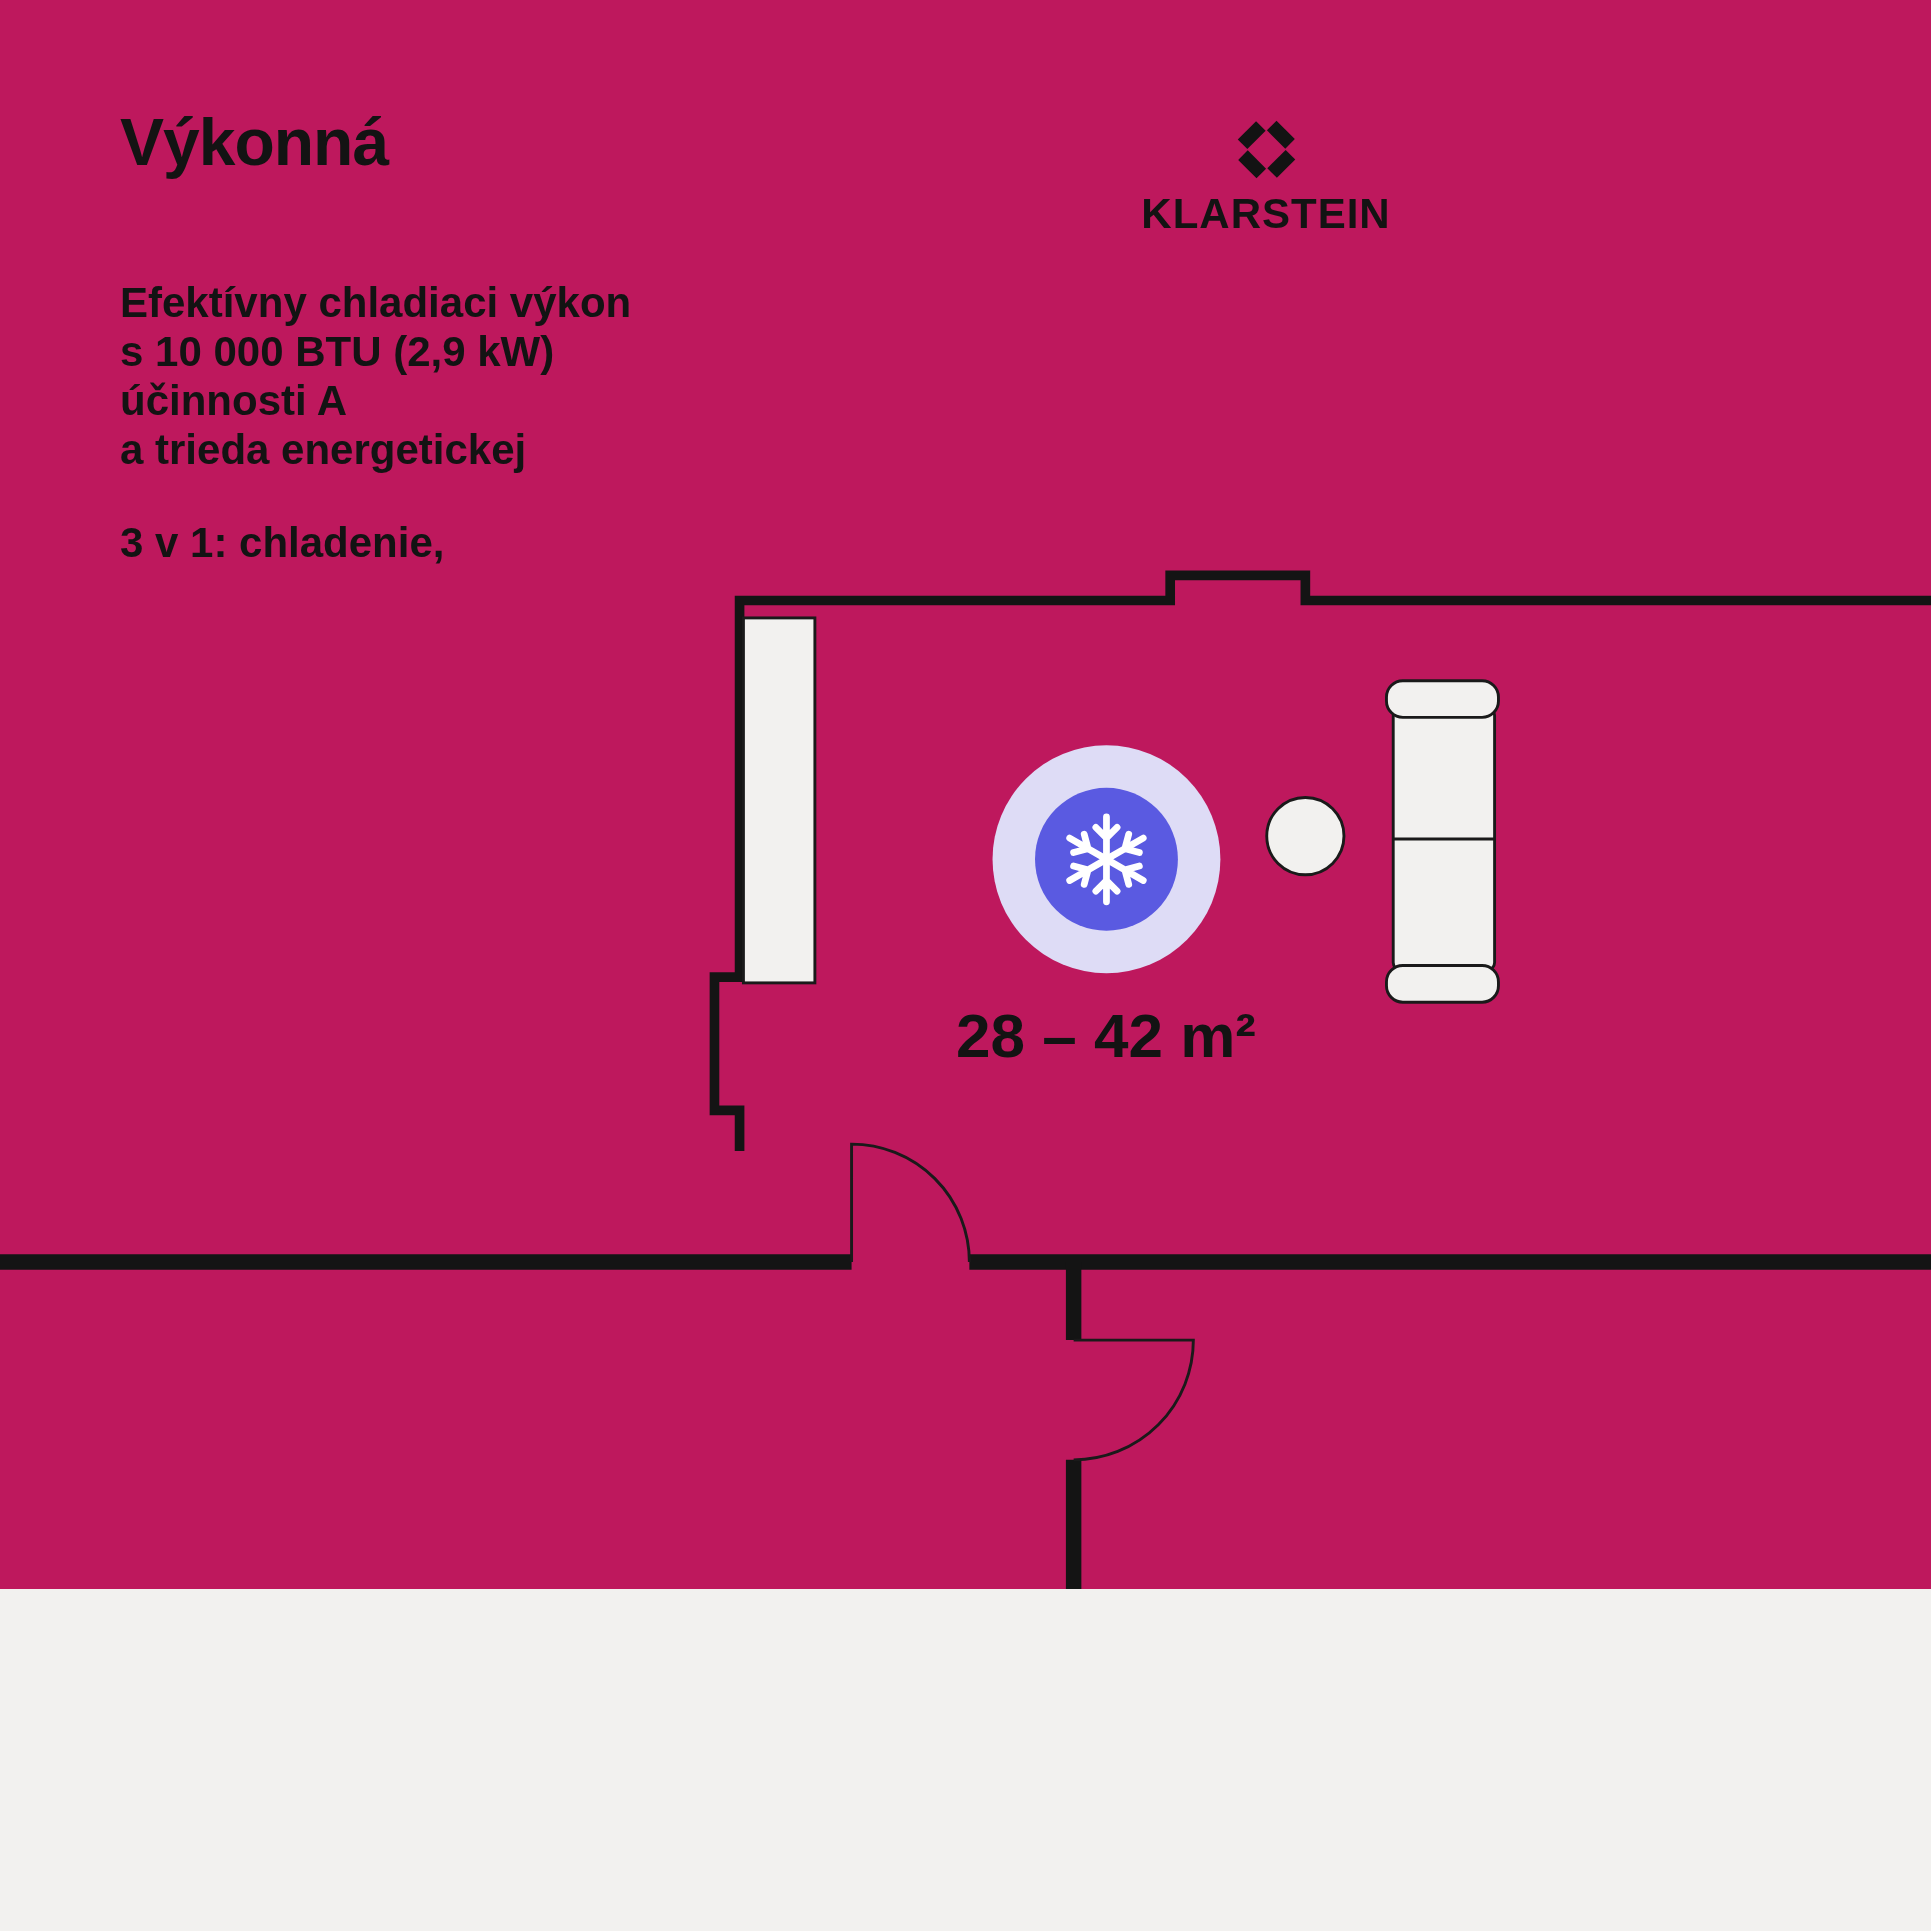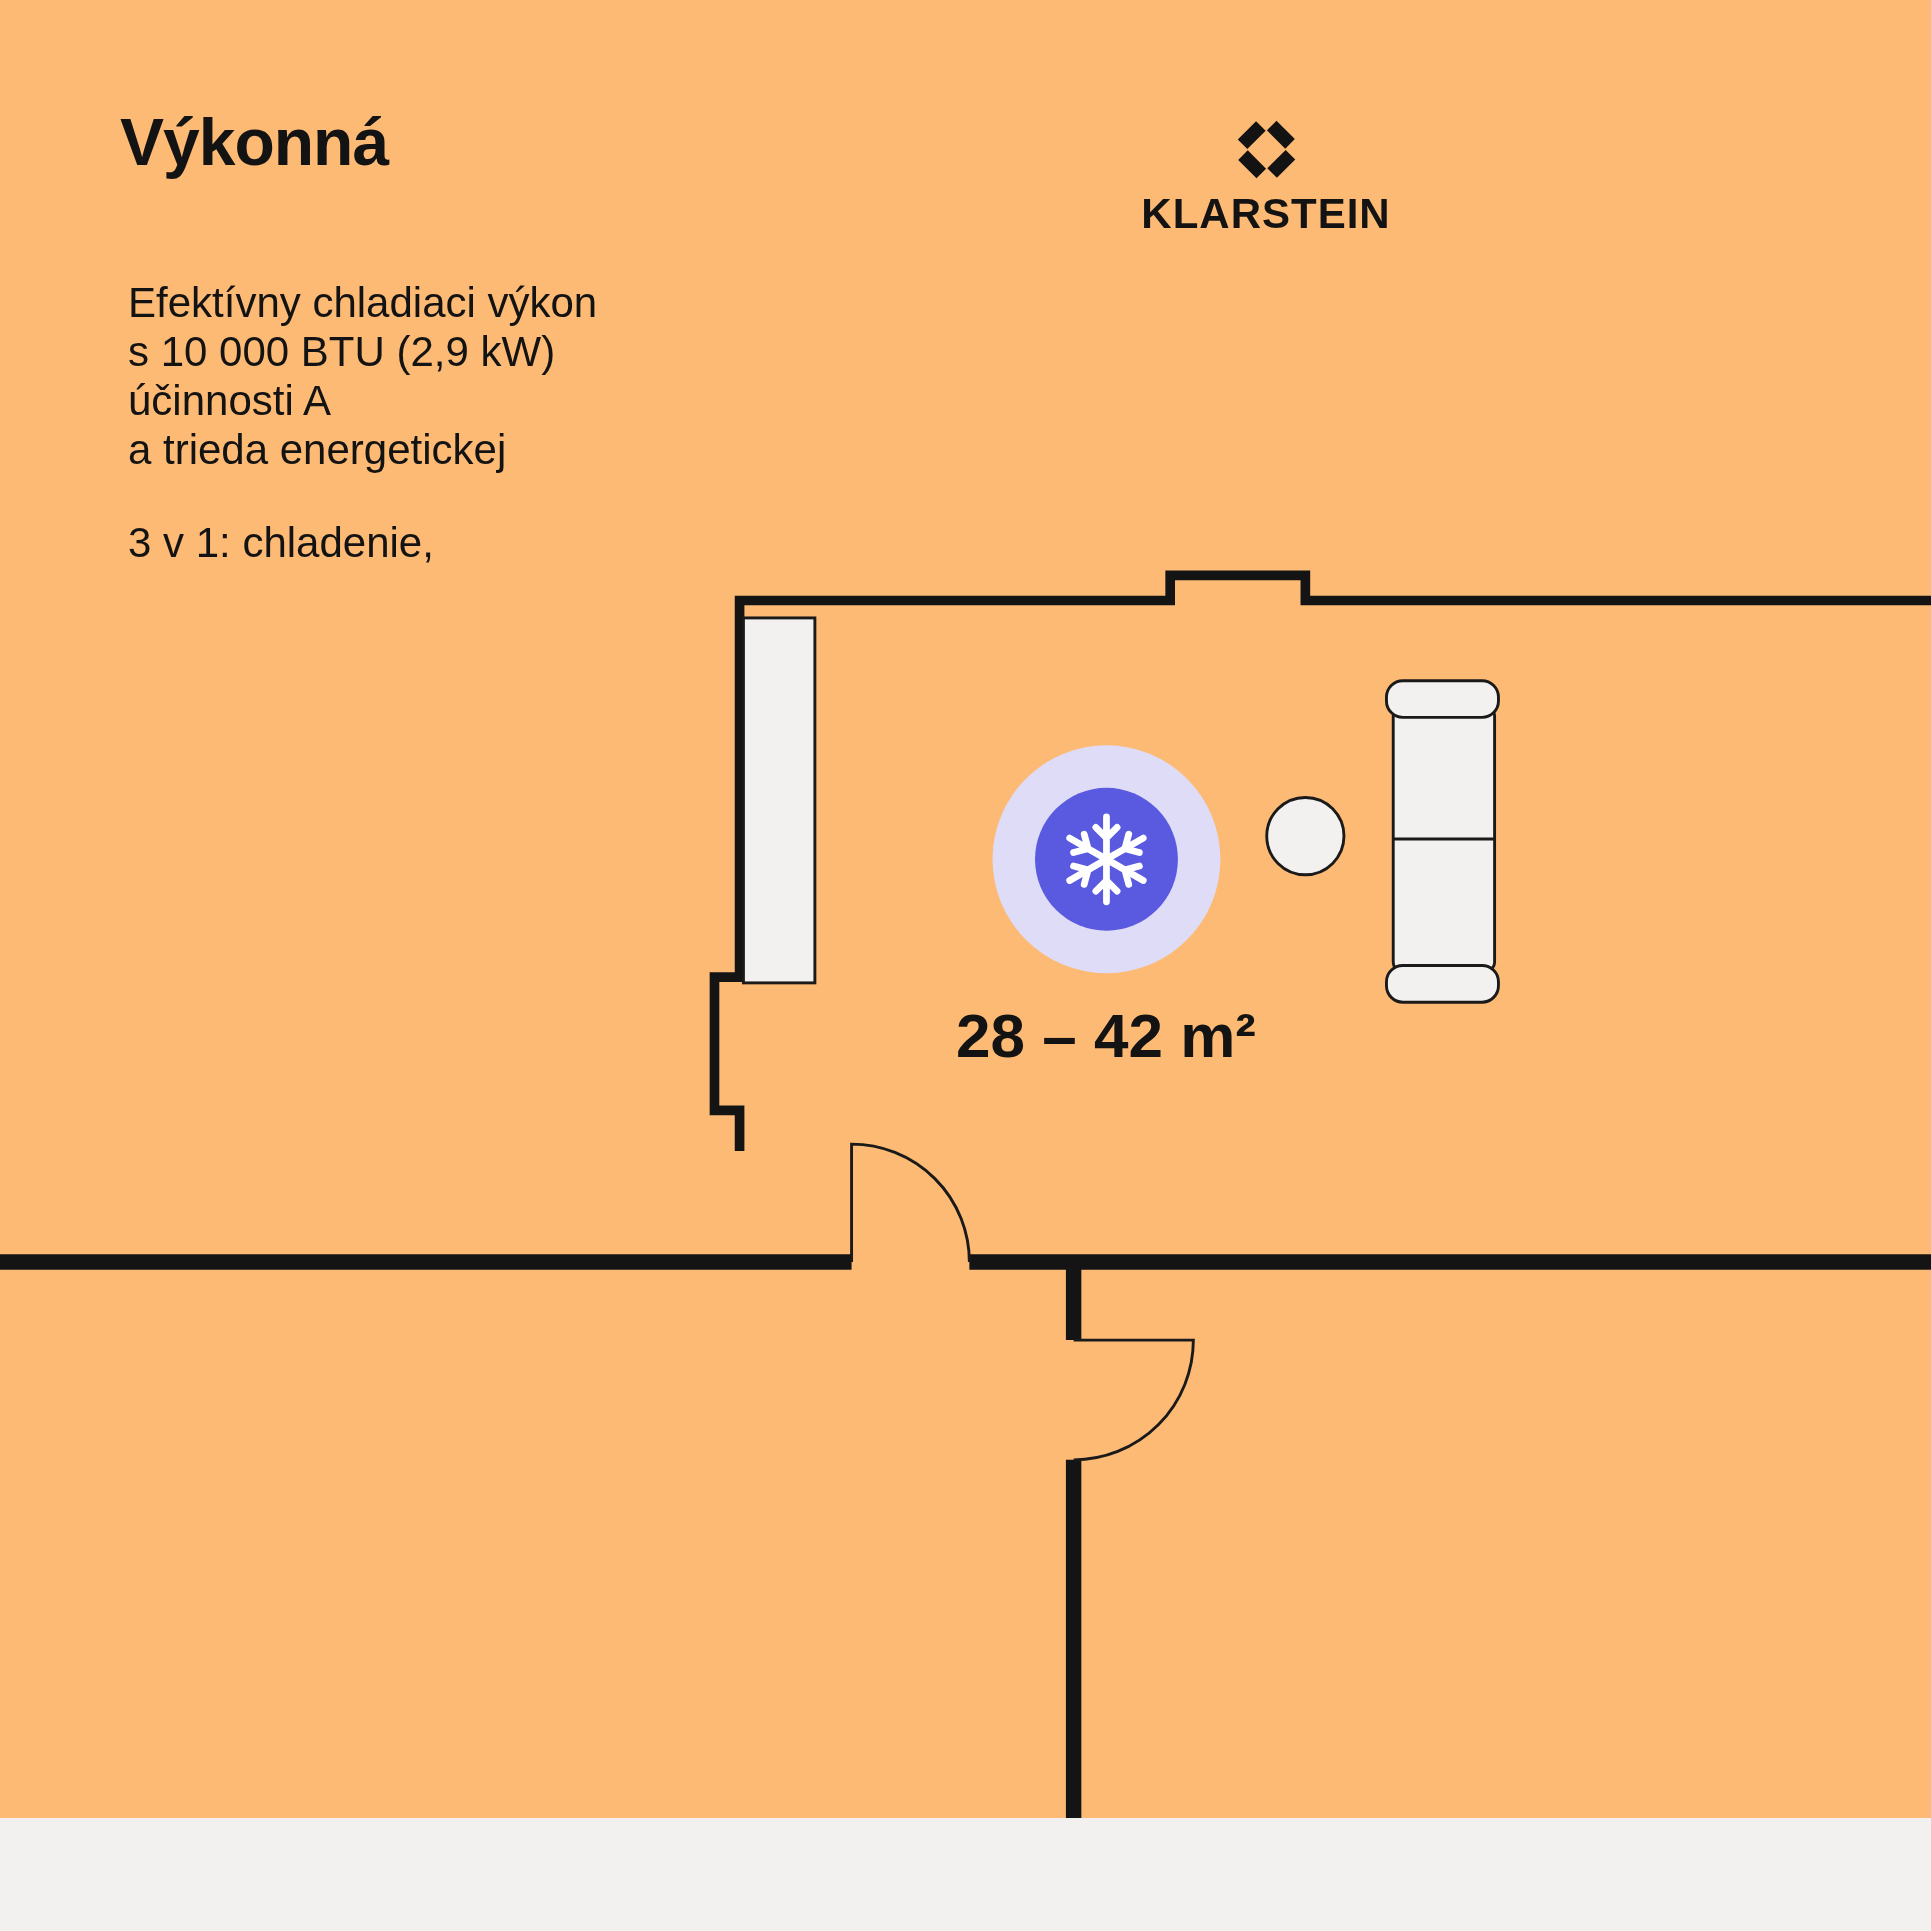--- a/index.html
+++ b/index.html
@@ -3,32 +3,32 @@
 <meta charset="utf-8">
 <style>
   * { margin:0; padding:0; box-sizing:border-box; }
   html,body { width:1931px; height:1931px; }
   body {
     font-family:"Liberation Sans", sans-serif;
     background:#f2f1ef;
   }
   .canvas {
     position:relative;
-    width:1931px; height:1818px;
-    background:#fdba74;
+    width:1931px; height:1589px;
+    background:#be185d;
     color:#131313;
     overflow:hidden;
   }
   .title {
     position:absolute; left:120px; top:104px;
     font-size:66px; font-weight:700; letter-spacing:-1px;
   }
   .para {
-    position:absolute; left:128px;
-    font-size:42px; line-height:49px; font-weight:400;
+    position:absolute; left:120px;
+    font-size:42px; line-height:49px; font-weight:700;
   }
   .para-1 { top:278px; }
   .para-2 { top:518px; }
   .brand {
     position:absolute; left:1130px; top:112px; width:272px;
     display:flex; flex-direction:column; align-items:center;
   }
   .brand-icon { width:75px; height:75px; display:block; }
   .brand-name {
     margin-top:3px;

